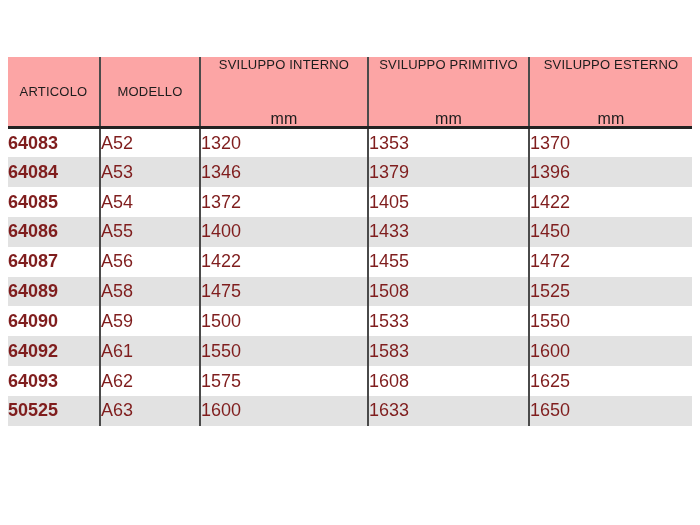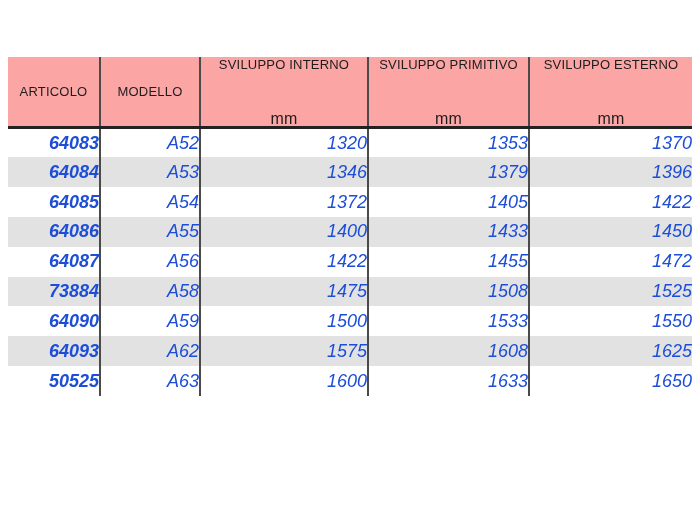--- a/index.html
+++ b/index.html
@@ -36,27 +36,26 @@
     border-bottom: 3px solid #222222;
     letter-spacing: 0.2px;
   }
   thead th .hl   { display: block; line-height: 15px; }
   thead th .unit { display: block; font-size: 16px; line-height: 14px; margin-top: 40px; }
   thead th + th, tbody td + td { border-left: 2px solid #4a4a4a; }
   tbody tr { height: 29.83px; }
   tbody tr:nth-child(even) { background: #e2e2e2; }
   tbody td {
     font-size: 18px;
-    color: #1d4ed8;
-    text-align: right;
+    color: #7f1d1d;
+    text-align: left;
     vertical-align: middle;
     padding: 0;
     white-space: nowrap;
     overflow: hidden;
-    font-style: italic;
   }
   tbody td.articolo { font-weight: 700; }
 </style>
 </head>
 <body>
 
 <table class="catalog-table">
   <colgroup>
     <col class="c0">
       <col class="c1">
@@ -116,32 +115,39 @@
         <td>1450</td>
       </tr>
       <tr>
         <td class="articolo">64087</td>
         <td>A56</td>
         <td>1422</td>
         <td>1455</td>
         <td>1472</td>
       </tr>
       <tr>
-        <td class="articolo">73884</td>
+        <td class="articolo">64089</td>
         <td>A58</td>
         <td>1475</td>
         <td>1508</td>
         <td>1525</td>
       </tr>
       <tr>
         <td class="articolo">64090</td>
         <td>A59</td>
         <td>1500</td>
         <td>1533</td>
         <td>1550</td>
+      </tr>
+      <tr>
+        <td class="articolo">64092</td>
+        <td>A61</td>
+        <td>1550</td>
+        <td>1583</td>
+        <td>1600</td>
       </tr>
       <tr>
         <td class="articolo">64093</td>
         <td>A62</td>
         <td>1575</td>
         <td>1608</td>
         <td>1625</td>
       </tr>
       <tr>
         <td class="articolo">50525</td>

